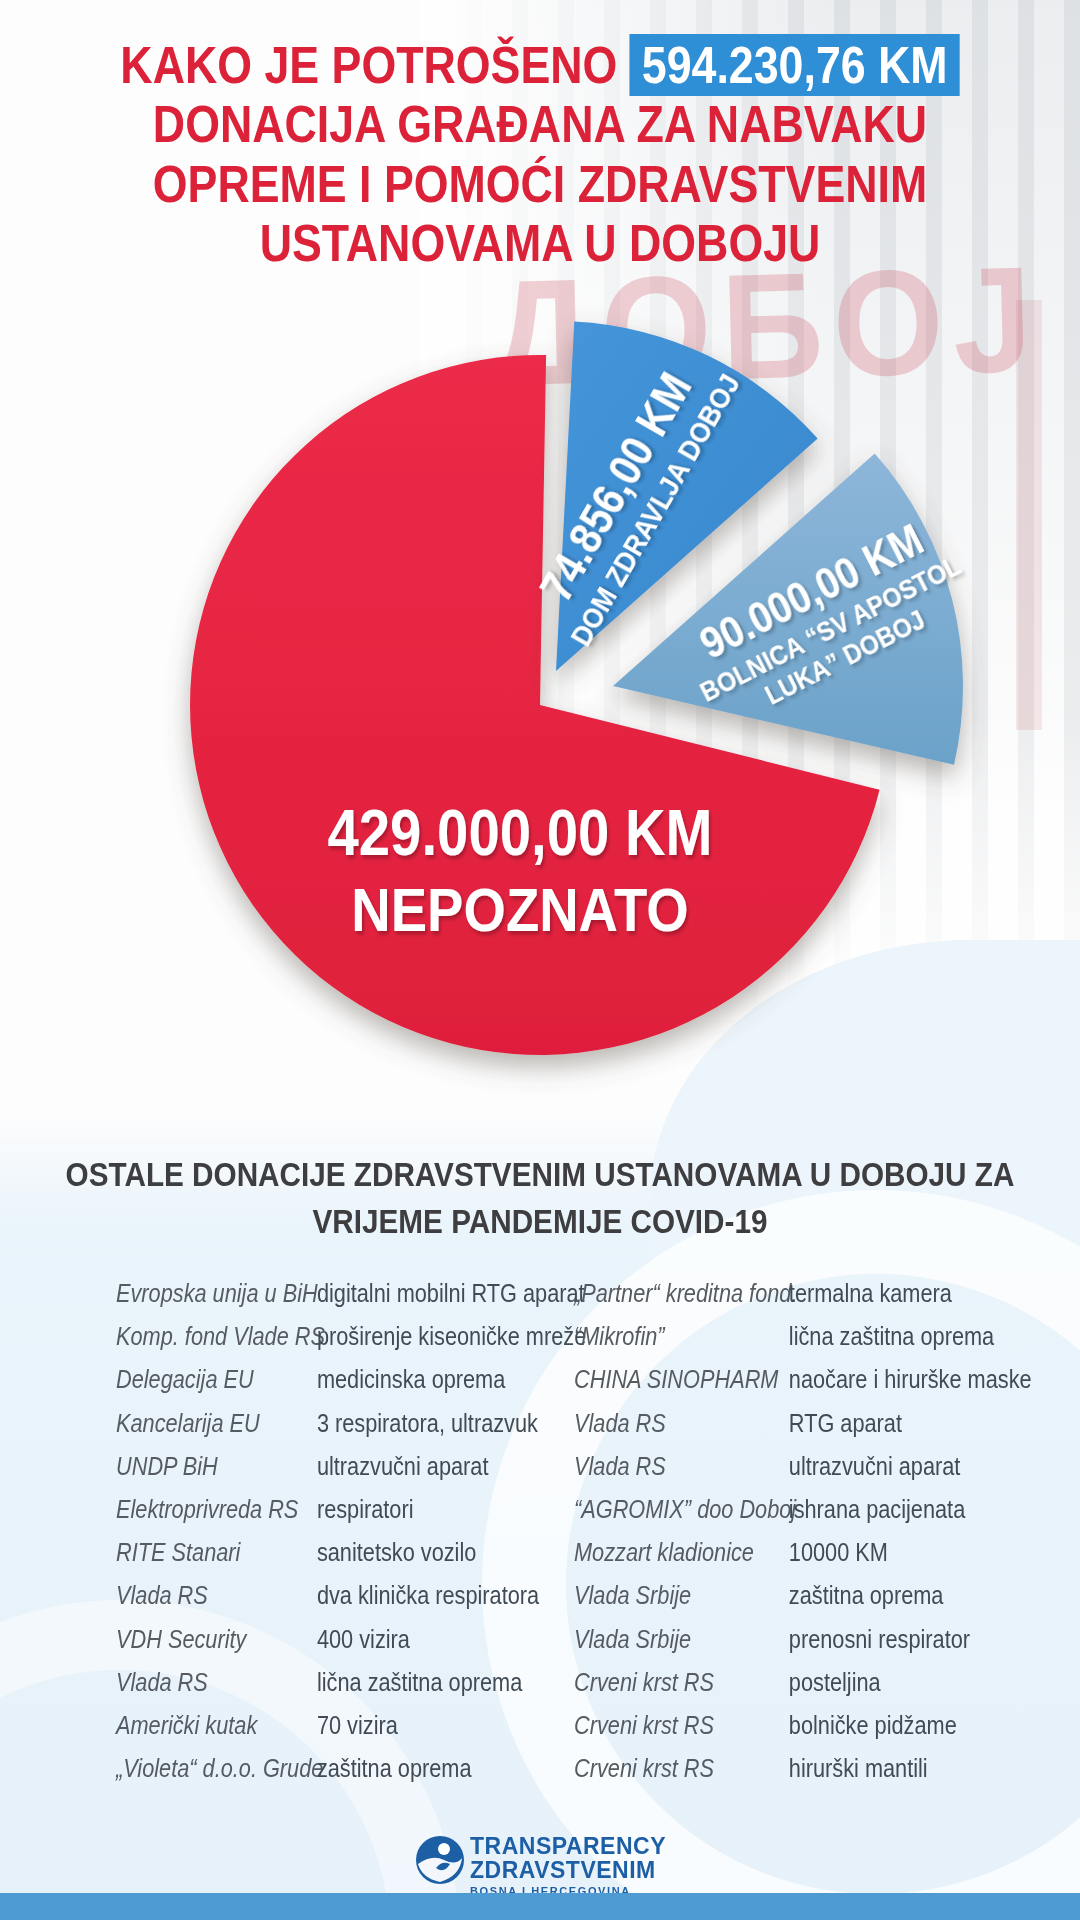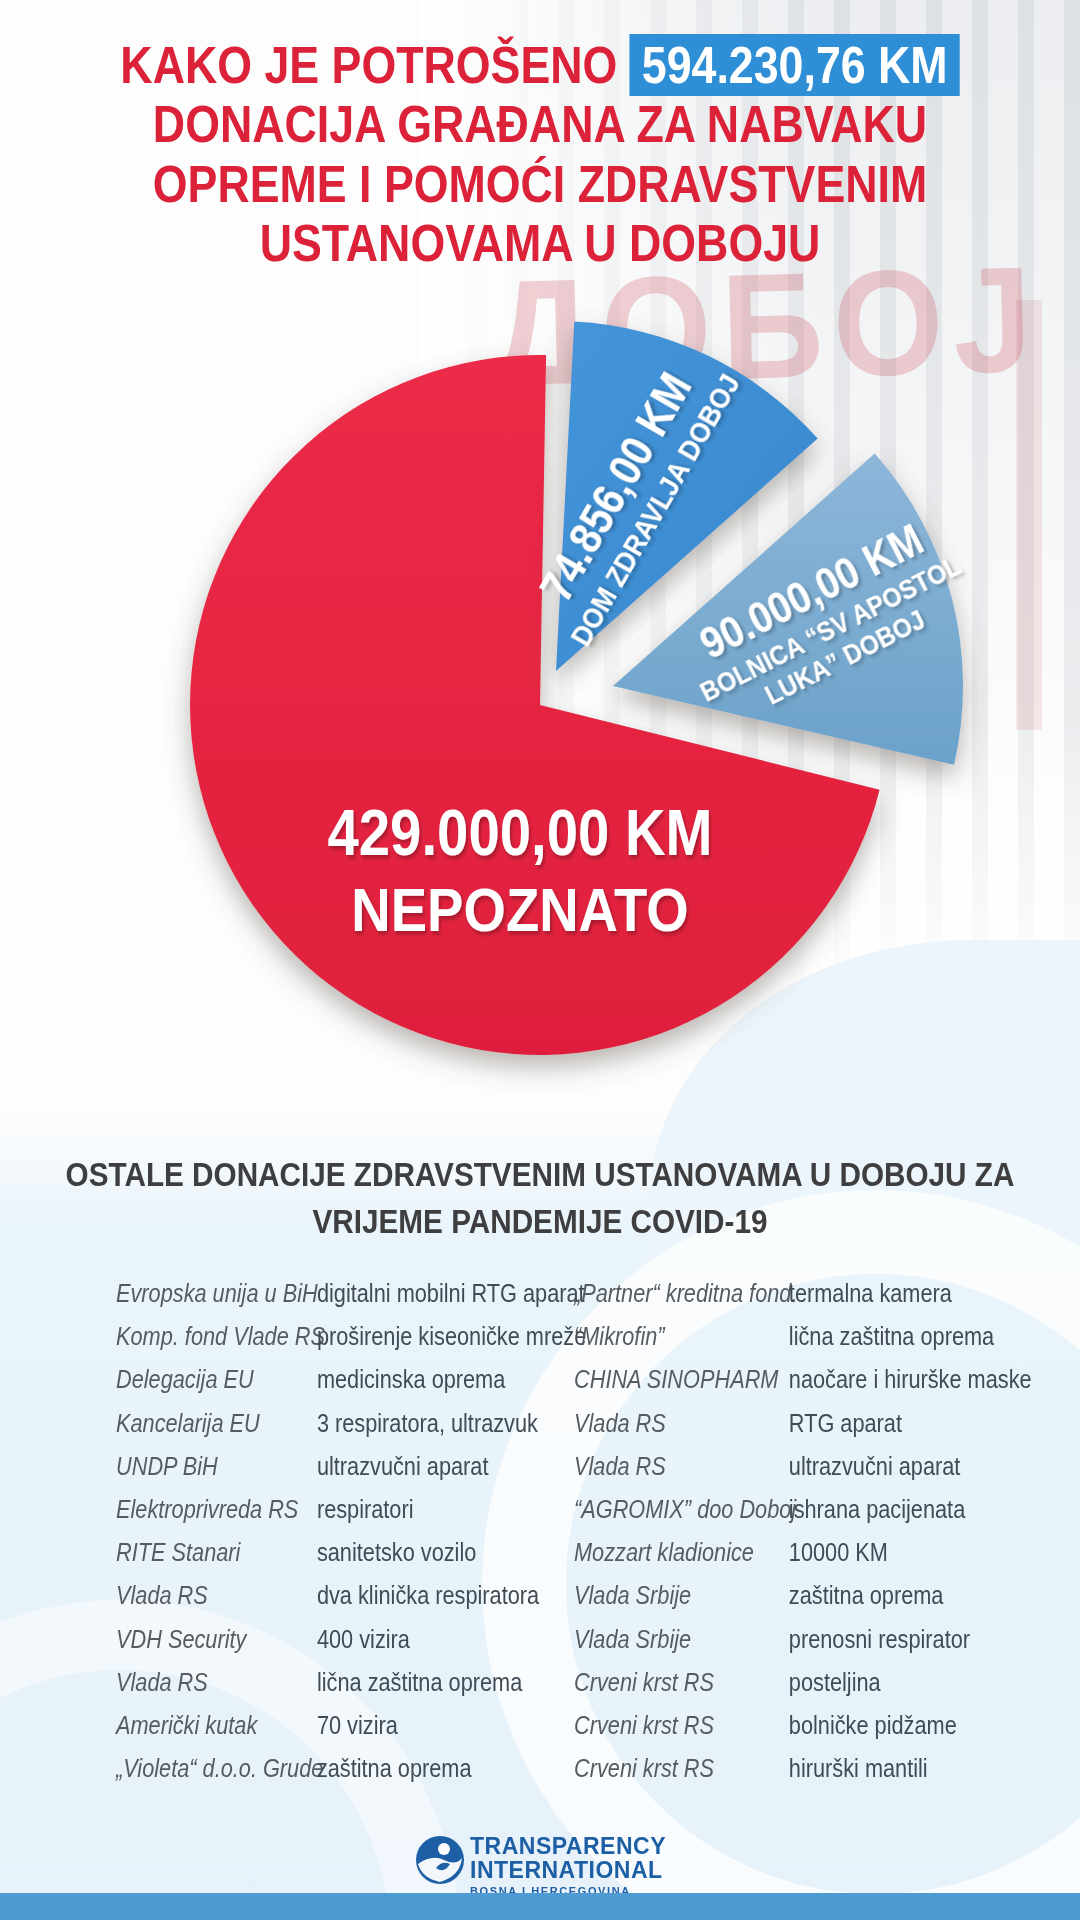--- a/index.html
+++ b/index.html
@@ -245,18 +245,18 @@
 
 <div class="footer">
   <svg width="52" height="52" viewBox="0 0 52 52">
     <circle cx="26" cy="26" r="24" fill="#1d5fa5"></circle>
     <path d="M 4 30 Q 18 20 30 26 Q 42 32 48 24 Q 46 42 26 48 Q 8 44 4 30 Z" fill="#fff" opacity="0.95"></path>
     <circle cx="30" cy="15" r="6" fill="#fff"></circle>
     <path d="M 22 34 Q 28 26 36 30 Q 30 40 22 34 Z" fill="#1d5fa5"></path>
   </svg>
   <div class="ti-text">
     <div class="l1">TRANSPARENCY</div>
-    <div class="l2">INTERNATIONAL</div>
+    <div class="l2">ZDRAVSTVENIM</div>
     <div class="l3">BOSNA I HERCEGOVINA</div>
   </div>
 </div>
 
 <div class="bottom-bar"></div>
 
 </body></html>

